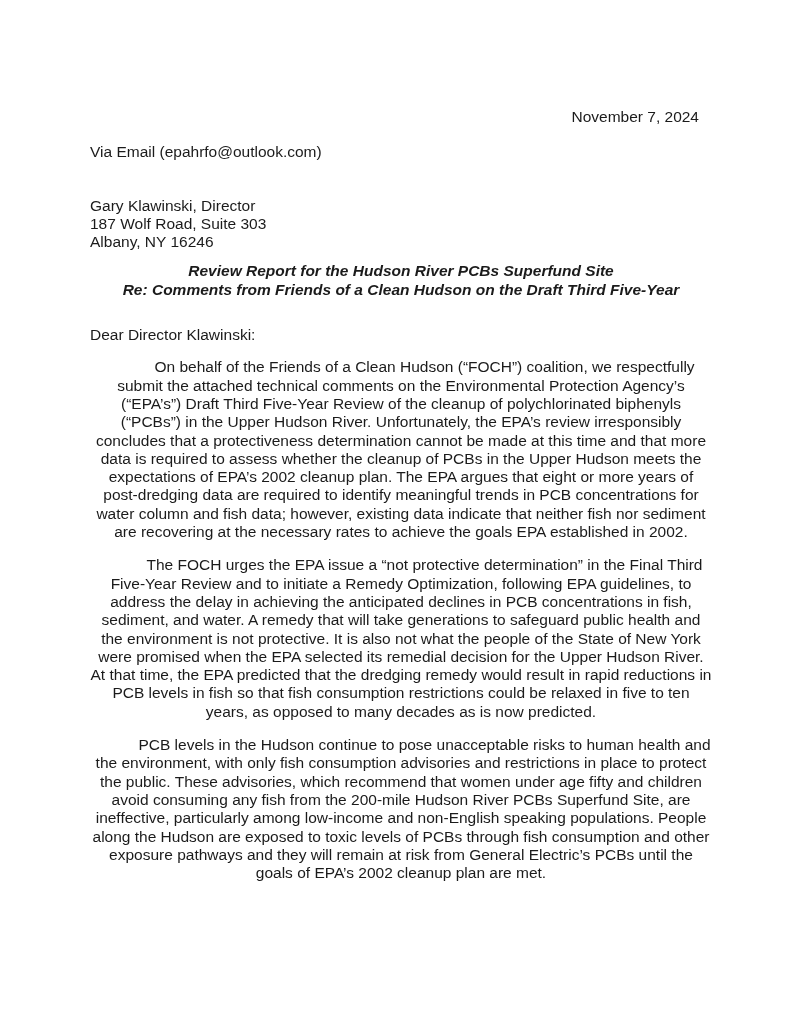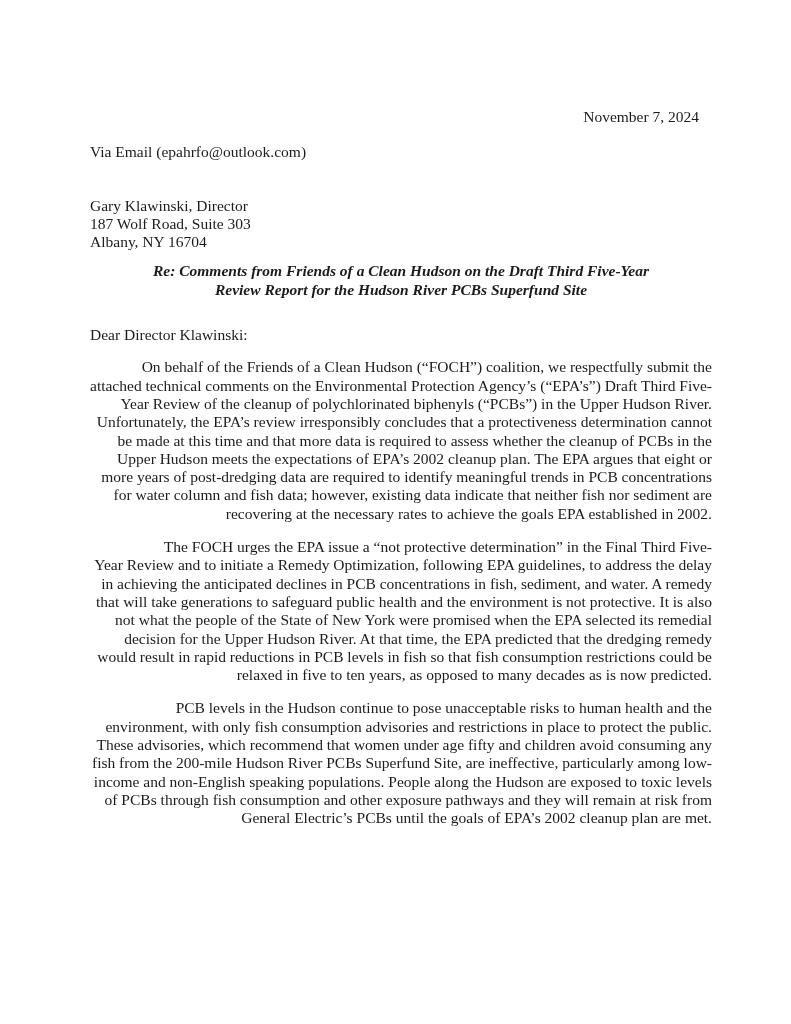--- a/index.html
+++ b/index.html
@@ -6,21 +6,21 @@
     margin: 0;
     padding: 0;
     background: #ffffff;
   }
   .page {
     position: relative;
     width: 791px;
     height: 1024px;
     background: #ffffff;
     overflow: hidden;
-    font-family: Liberation Serif, serif;
+    font-family: Liberation Sans, sans-serif;
     font-size: 15.5px;
     line-height: 18.3px;
     color: #1b1b1b;
     box-sizing: border-box;
   }
   .content {
     box-sizing: border-box;
     padding: 108px 79px 0 90px; 
   }
   .date-line {
@@ -48,42 +48,42 @@
   .subject .subject-row {
     display: block;
   }
   .salutation {
     margin-bottom: 14px;
     margin-top: 27px;
   }
   .para {
     text-indent: 47px;
     margin: 12px 0 15px 0;
-    text-align: right;
+    text-align: center;
   }
 </style>
 </head>
 <body>
 
 <div class="page">
   <div class="content">
 
     <div class="date-line">November 7, 2024</div>
 
     <div class="via-line">Via Email (epahrfo@outlook.com)</div>
 
     <div class="address">
       <span class="addr-row">Gary Klawinski, Director</span>
       <span class="addr-row">187 Wolf Road, Suite 303</span>
-      <span class="addr-row">Albany, NY 16704</span>
+      <span class="addr-row">Albany, NY 16246</span>
     </div>
 
     <div class="subject">
+      <span class="subject-row">Review Report for the Hudson River PCBs Superfund Site</span>
       <span class="subject-row">Re: Comments from Friends of a Clean Hudson on the Draft Third Five-Year</span>
-      <span class="subject-row">Review Report for the Hudson River PCBs Superfund Site</span>
     </div>
 
     <div class="salutation">Dear Director Klawinski:</div>
 
     <p class="para">On behalf of the Friends of a Clean Hudson (“FOCH”) coalition, we respectfully submit the attached technical comments on the Environmental Protection Agency’s (“EPA’s”) Draft Third Five-Year Review of the cleanup of polychlorinated biphenyls (“PCBs”) in the Upper Hudson River. Unfortunately, the EPA’s review irresponsibly concludes that a protectiveness determination cannot be made at this time and that more data is required to assess whether the cleanup of PCBs in the Upper Hudson meets the expectations of EPA’s 2002 cleanup plan. The EPA argues that eight or more years of post-dredging data are required to identify meaningful trends in PCB concentrations for water column and fish data; however, existing data indicate that neither fish nor sediment are recovering at the necessary rates to achieve the goals EPA established in 2002.</p>
 
     <p class="para">The FOCH urges the EPA issue a “not protective determination” in the Final Third Five-Year Review and to initiate a Remedy Optimization, following EPA guidelines, to address the delay in achieving the anticipated declines in PCB concentrations in fish, sediment, and water. A remedy that will take generations to safeguard public health and the environment is not protective. It is also not what the people of the State of New York were promised when the EPA selected its remedial decision for the Upper Hudson River. At that time, the EPA predicted that the dredging remedy would result in rapid reductions in PCB levels in fish so that fish consumption restrictions could be relaxed in five to ten years, as opposed to many decades as is now predicted.</p>
 
     <p class="para">PCB levels in the Hudson continue to pose unacceptable risks to human health and the environment, with only fish consumption advisories and restrictions in place to protect the public. These advisories, which recommend that women under age fifty and children avoid consuming any fish from the 200-mile Hudson River PCBs Superfund Site, are ineffective, particularly among low-income and non-English speaking populations. People along the Hudson are exposed to toxic levels of PCBs through fish consumption and other exposure pathways and they will remain at risk from General Electric’s PCBs until the goals of EPA’s 2002 cleanup plan are met.</p>
 

